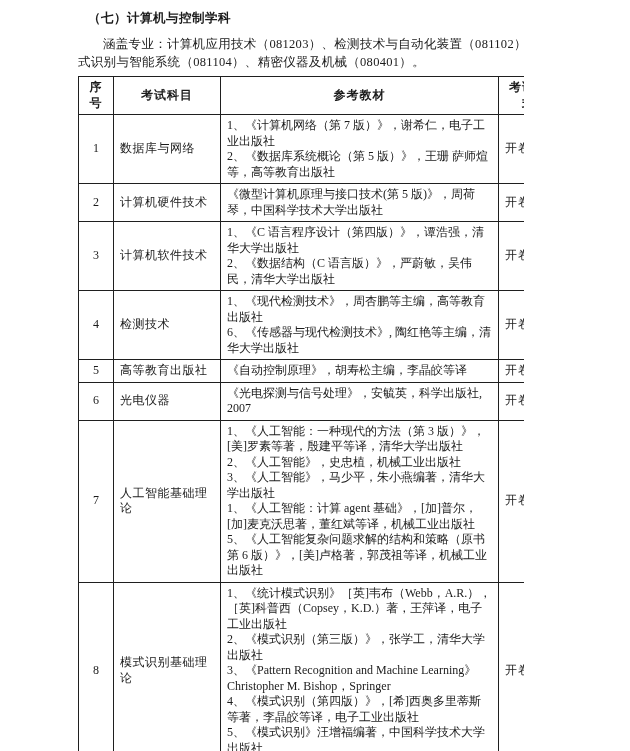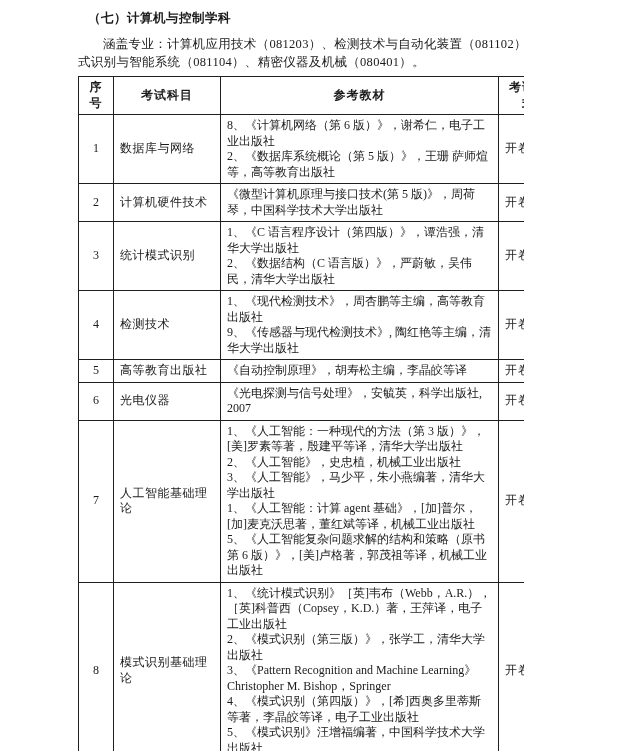--- a/index.html
+++ b/index.html
@@ -72,51 +72,51 @@
         <th>考试科目</th>
         <th>参考教材</th>
         <th>考试形式</th>
       </tr>
     </thead>
     <tbody id="table-body">
     <tr>
       <td class="no-cell">1</td>
       <td class="subject-cell">数据库与网络</td>
       <td class="materials-cell">
-            <div class="material-item">8、《计算机网络（第 6 版）》，谢希仁，电子工业出版社</div>
+            <div class="material-item">1、《计算机网络（第 7 版）》，谢希仁，电子工业出版社</div>
             <div class="material-item">2、《数据库系统概论（第 5 版）》，王珊 萨师煊等，高等教育出版社</div>
           </td>
       <td class="format-cell">开卷</td>
     </tr>
 
     <tr>
       <td class="no-cell">2</td>
       <td class="subject-cell">计算机硬件技术</td>
       <td class="materials-cell">
             <div class="material-item">《微型计算机原理与接口技术(第 5 版)》，周荷琴，中国科学技术大学出版社</div>
           </td>
       <td class="format-cell">开卷</td>
     </tr>
 
     <tr>
       <td class="no-cell">3</td>
-      <td class="subject-cell">统计模式识别</td>
+      <td class="subject-cell">计算机软件技术</td>
       <td class="materials-cell">
             <div class="material-item">1、《C 语言程序设计（第四版）》，谭浩强，清华大学出版社</div>
             <div class="material-item">2、《数据结构（C 语言版）》，严蔚敏，吴伟民，清华大学出版社</div>
           </td>
       <td class="format-cell">开卷</td>
     </tr>
 
     <tr>
       <td class="no-cell">4</td>
       <td class="subject-cell">检测技术</td>
       <td class="materials-cell">
             <div class="material-item">1、《现代检测技术》，周杏鹏等主编，高等教育出版社</div>
-            <div class="material-item">9、《传感器与现代检测技术》, 陶红艳等主编，清华大学出版社</div>
+            <div class="material-item">6、《传感器与现代检测技术》, 陶红艳等主编，清华大学出版社</div>
           </td>
       <td class="format-cell">开卷</td>
     </tr>
 
     <tr>
       <td class="no-cell">5</td>
       <td class="subject-cell">高等教育出版社</td>
       <td class="materials-cell">
             <div class="material-item">《自动控制原理》，胡寿松主编，李晶皎等译</div>
           </td>

